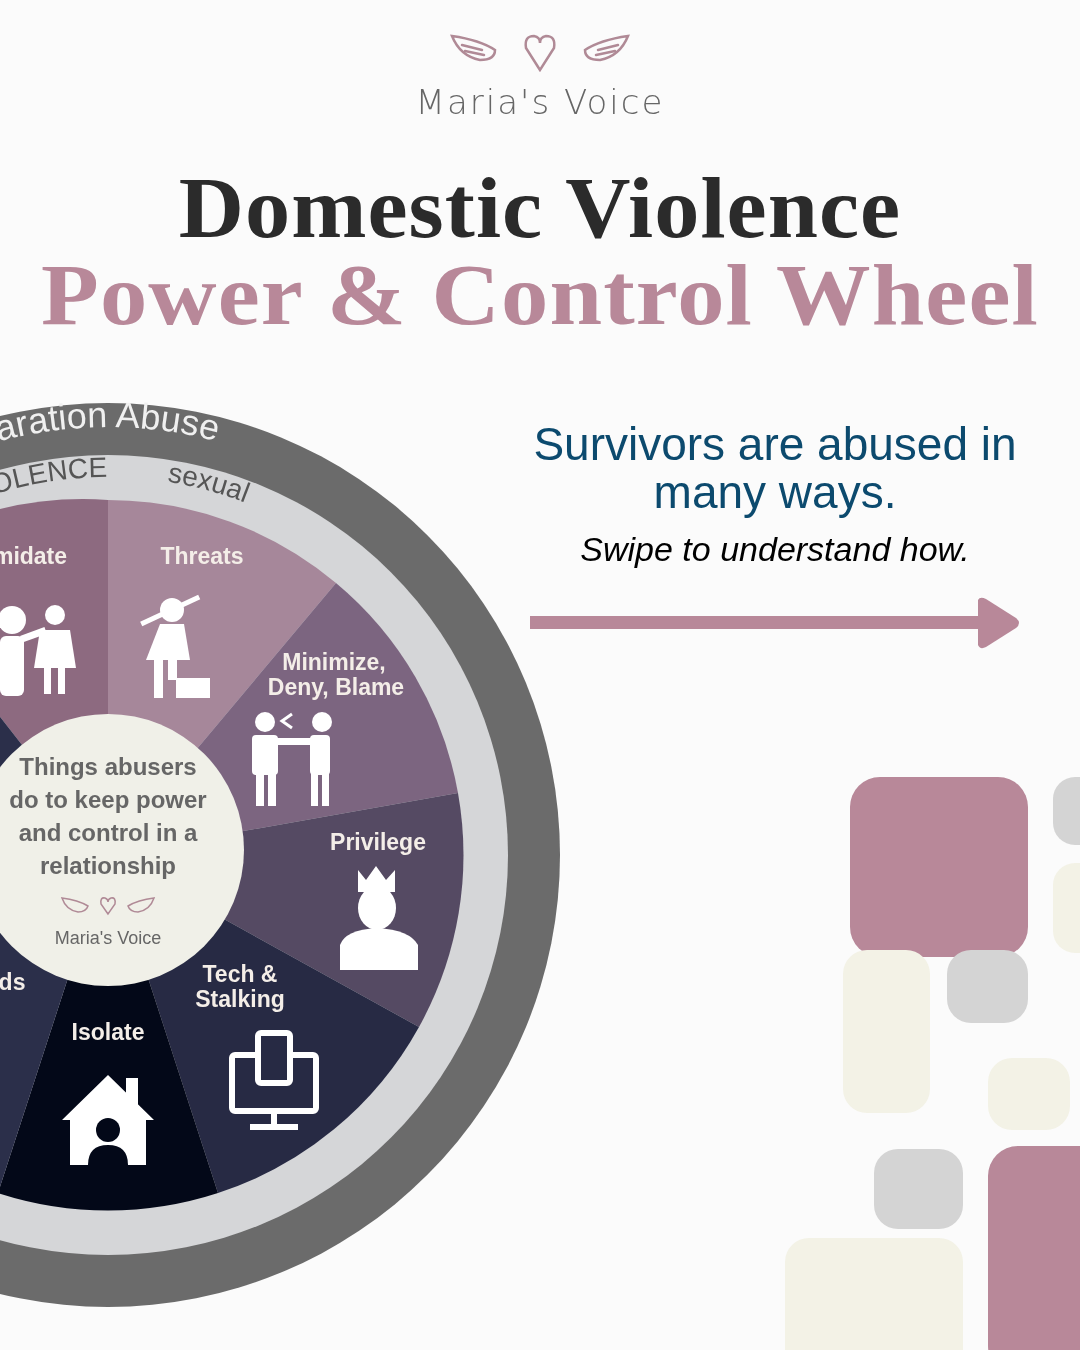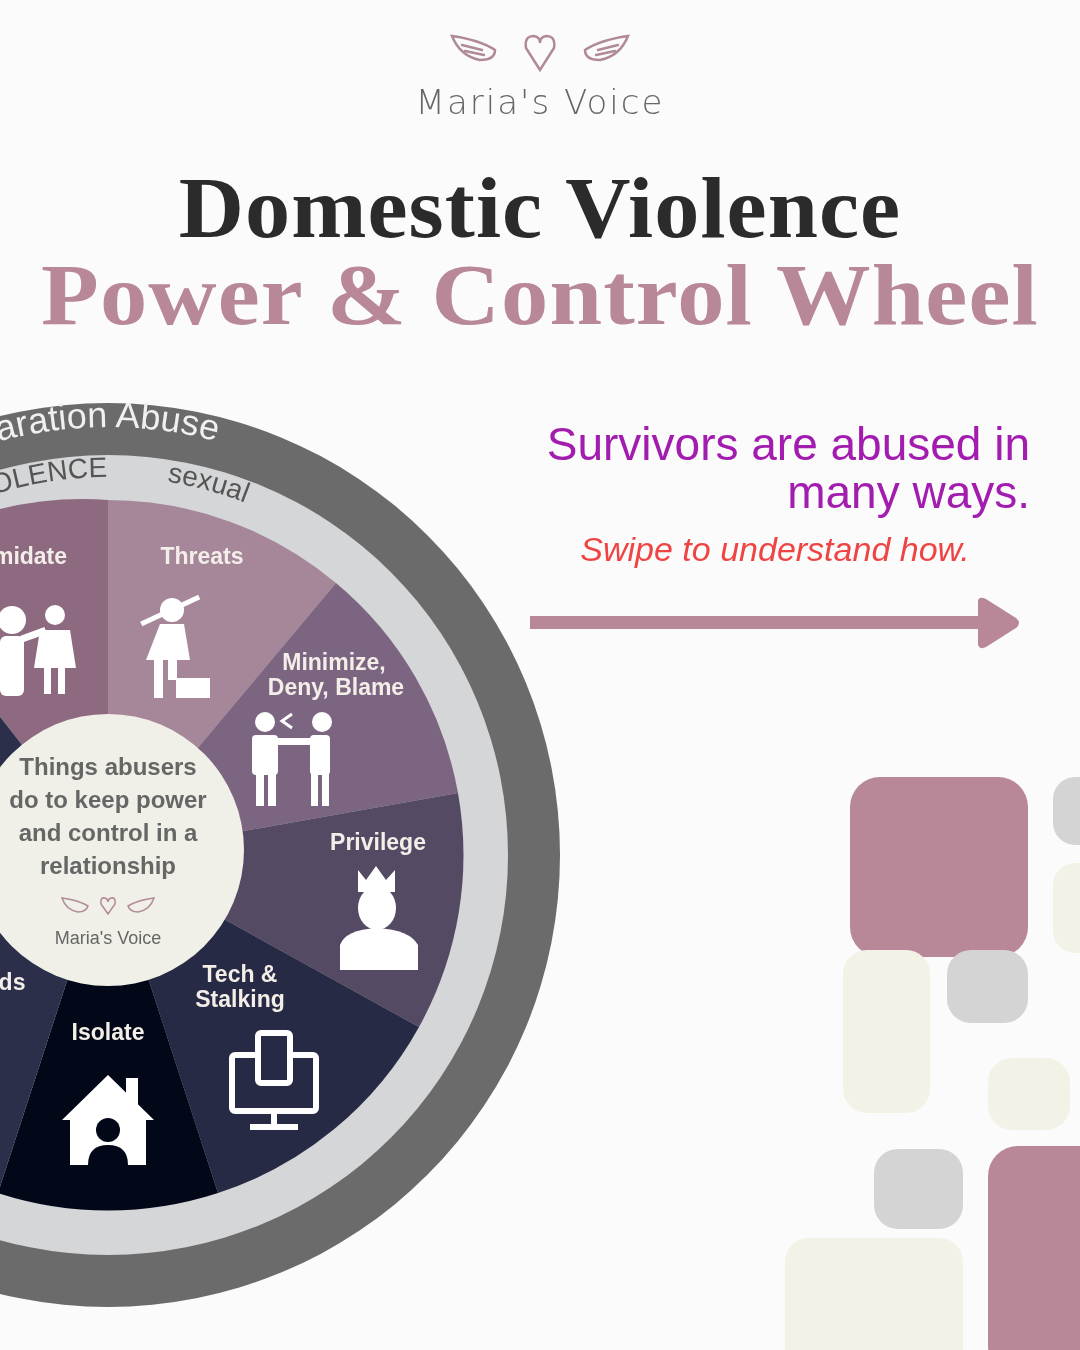--- a/index.html
+++ b/index.html
@@ -4,22 +4,22 @@
 <style>
   html,body{margin:0;padding:0;}
   body{width:1080px;height:1350px;position:relative;overflow:hidden;
     background:#fbfbfb;font-family:"Liberation Sans",sans-serif;}
   .abs{position:absolute;}
   .logo-top{left:0;width:1080px;top:28px;text-align:center;}
   .logo-script{font-family:"DejaVu Sans",sans-serif;color:#666;font-size:34px;letter-spacing:2px;font-weight:300;}
   .title1{left:0;width:1080px;top:158px;text-align:center;font-family:"Liberation Serif",serif;font-weight:bold;font-size:86px;color:#2b2b2b;letter-spacing:1px;transform:scaleX(1.05);}
   .title2{left:0;width:1080px;top:245px;text-align:center;font-family:"Liberation Serif",serif;font-weight:bold;font-size:86px;color:#b88899;letter-spacing:1px;transform:scaleX(1.1);}
   .side-text{left:520px;width:510px;top:420px;text-align:center;}
-  .side-h{font-size:46px;color:#a21caf;line-height:48px;text-align:right;}
-  .side-sub{font-size:34px;color:#ef4444;font-style:italic;margin-top:14px;}
+  .side-h{font-size:46px;color:#0c4a6e;line-height:48px;}
+  .side-sub{font-size:34px;color:#000000;font-style:italic;margin-top:14px;}
   .arrow{left:530px;top:596px;}
   .deco{border-radius:30px;position:absolute;}
   svg text{font-family:"Liberation Sans",sans-serif;}
 </style>
 </head>
 <body>
 
 <div class="abs logo-top">
   <svg width="200" height="50" viewBox="0 0 200 50">
     <g fill="none" stroke="#b08a96" stroke-width="2.5" stroke-linecap="round">

